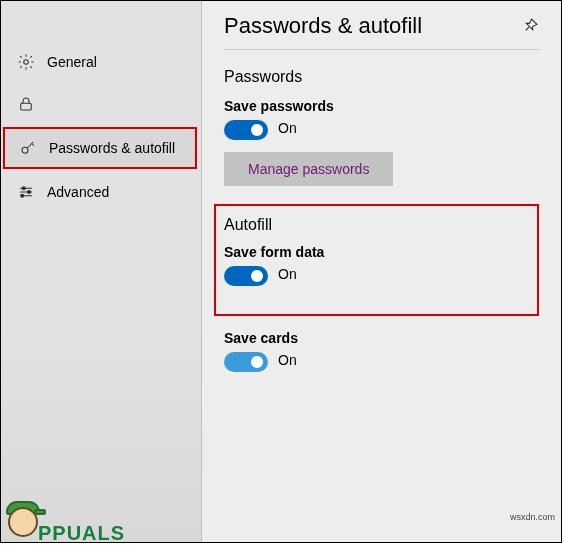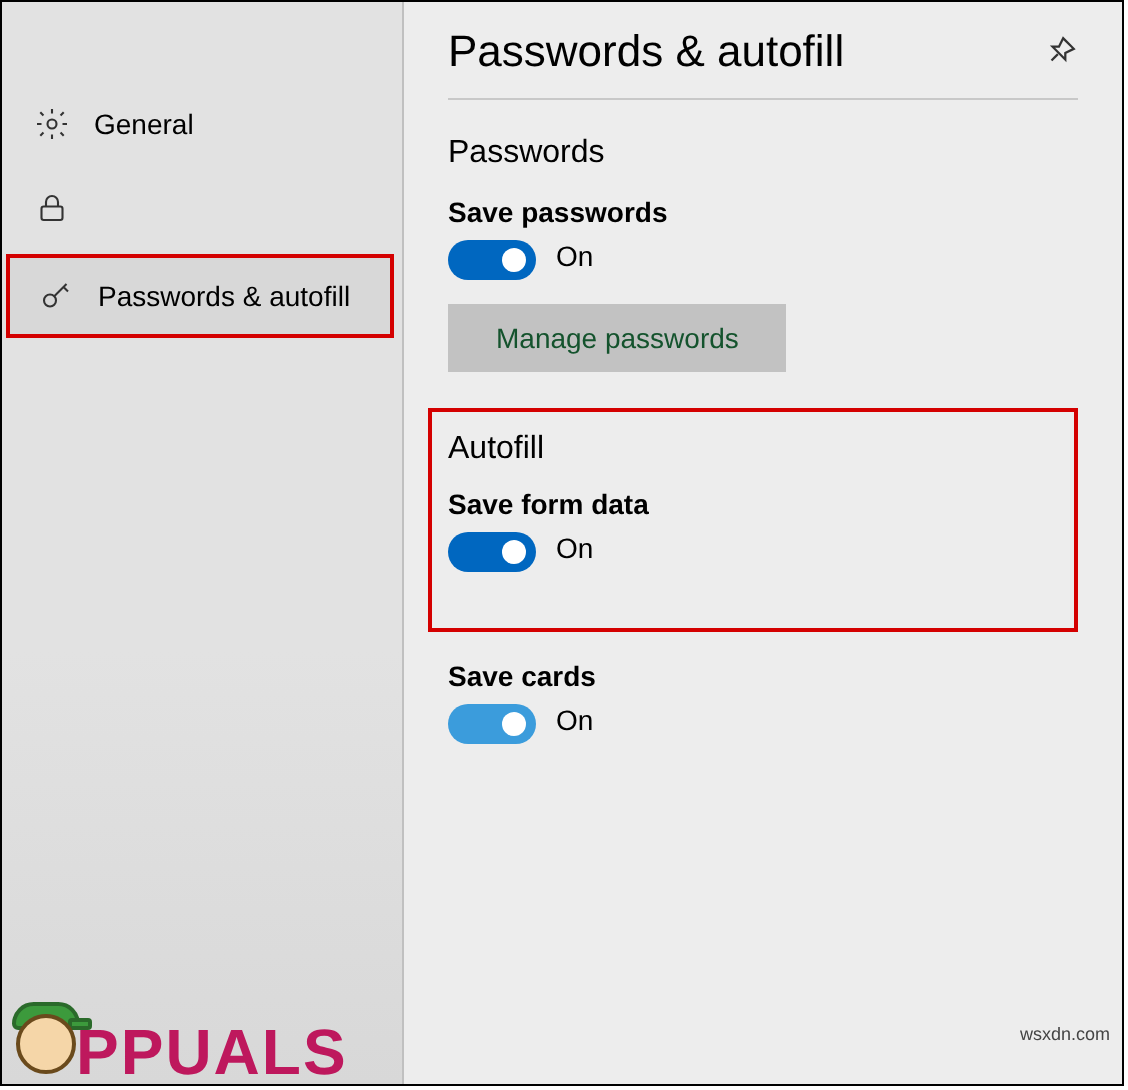--- a/index.html
+++ b/index.html
@@ -77,21 +77,21 @@
   width: 12px; height: 12px; border-radius: 50%; background: #fff; position: absolute; top: 4px;
 }
 .toggle.on .knob, .toggle.on-light .knob { right: 5px; }
 .toggle-state { font-size: 14px; }
 .mbtn {
   display: inline-block;
   background: #c2c2c2;
   border: none;
   padding: 9px 24px;
   font-size: 14px;
-  color: #14532d;
+  color: #701a75;
   cursor: pointer;
   font-family: inherit;
 }
 .highlight {
   border: 2px solid #d40000;
   padding: 10px 14px 16px 8px;
   margin-left: -10px;
   margin-bottom: 14px;
 }
 .highlight h2 { margin-bottom: 10px; }
@@ -101,23 +101,23 @@
   bottom: 20px;
   font-size: 9px;
   color: #444;
 }
 .brand {
   position: absolute;
   left: 0;
   bottom: 0;
   font-family: Arial, sans-serif;
   font-weight: 700;
-  font-size: 32px;
+  font-size: 20px;
   letter-spacing: 1px;
-  color: #be185d;
+  color: #15803d;
   display: flex;
   align-items: flex-end;
 }
 .brand .mascot {
   width: 44px; height: 44px; position: relative; margin-right: -6px; margin-bottom: 2px;
 }
 .brand .mascot .head {
   width: 30px; height: 30px; border-radius: 50%; background: #f5d6a8; border: 2px solid #6a4a1c;
   position: absolute; left: 8px; top: 8px;
 }
@@ -158,20 +158,31 @@
     <div class="sidebar-item selected">
       <span class="icon">
         <svg viewBox="0 0 24 24">
             <circle cx="8" cy="15" r="4"></circle>
             <path d="M11 12l8-8M17 6l3 3"></path>
           </svg>
       </span>
       <span>Passwords &amp; autofill</span>
     </div>
 
+    <div class="sidebar-item">
+      <span class="icon">
+        <svg viewBox="0 0 24 24">
+            <path d="M4 7h16M4 12h16M4 17h16"></path>
+            <circle cx="9" cy="7" r="2" fill="#333"></circle>
+            <circle cx="16" cy="12" r="2" fill="#333"></circle>
+            <circle cx="7" cy="17" r="2" fill="#333"></circle>
+          </svg>
+      </span>
+      <span>Advanced</span>
+    </div>
 
   </div>
 
   <div class="divider"></div>
 
   <div class="content">
 
     <div class="header">
       <h1>Passwords &amp; autofill</h1>
       <span class="pin">

